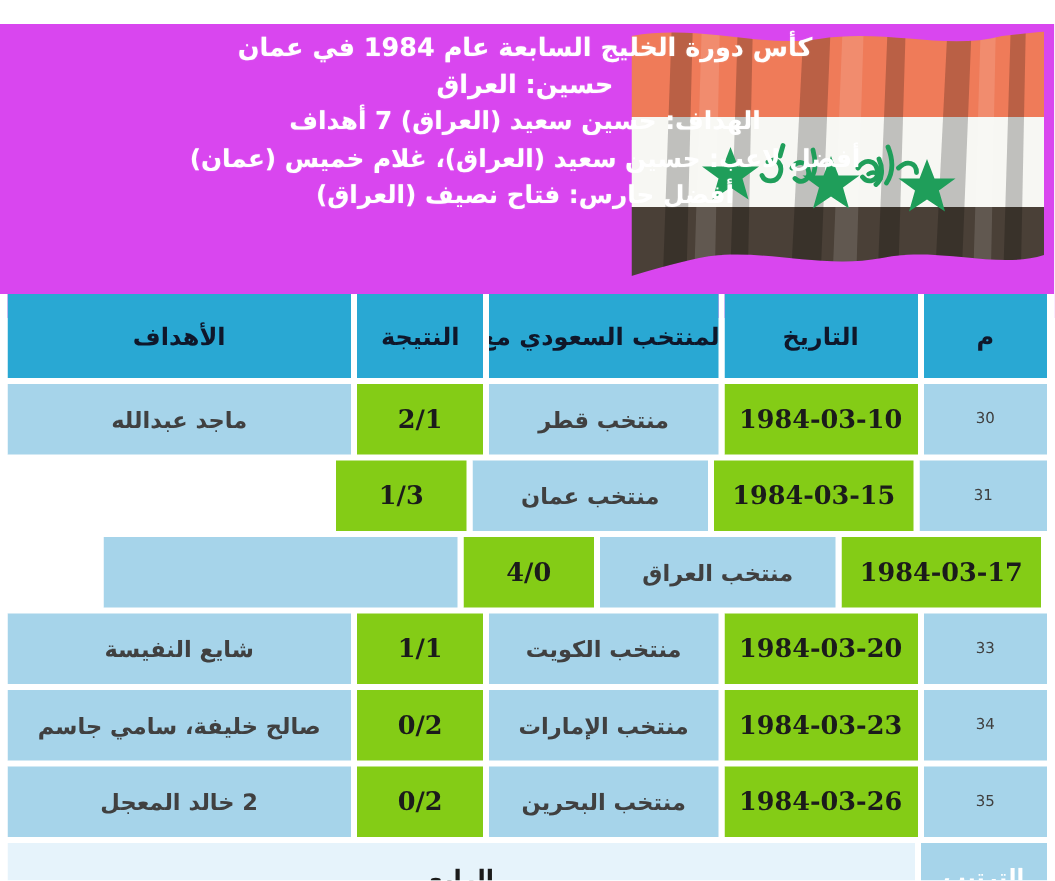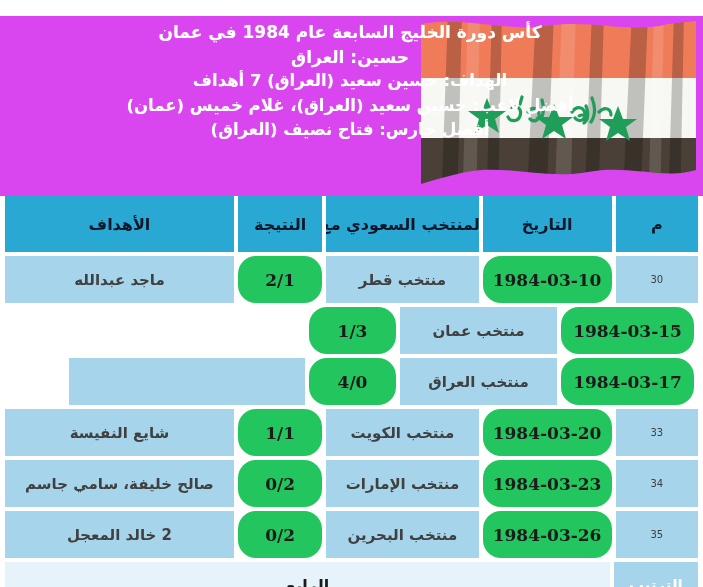--- a/index.html
+++ b/index.html
@@ -78,21 +78,21 @@
 
   
   .vgap{width:4px;height:47px;background:#ffffff;flex:0 0 4px;}
   .row.head .vgap{height:56px;}
   .edge{width:5px;background:#ffffff;flex:0 0 5px;}
   .row.head .edge{height:56px;}
   .hgap{height:4px;width:703px;background:#ffffff;}
 
   
   .tint-a{background:#a6d4ea;color:#404040;font-weight:bold;}
-  .tint-b{background:#22c55e;color:#1b1b1b;font-weight:bold;border-radius:18px;}
+  .tint-b{background:#84cc16;color:#1b1b1b;font-weight:bold;}
   .c-date.tint-b, .c-score.tint-b{font-family:"DejaVu Serif","Liberation Serif",serif;font-size:17px;}
   .c-no.tint-a{font-size:10px;font-weight:normal;}
   .c-goals.tint-a{font-size:15px;}
   .c-team.tint-a{font-size:15px;}
 
   
   .row.foot .cell{height:46px;}
   .foot-rank{
     width:85px;background:#a6d4ea;color:#ffffff;font-weight:bold;font-size:15px;
   }
@@ -192,20 +192,21 @@
           <div class="cell c-team tint-a">منتخب قطر</div>
           <div class="vgap"></div>
           <div class="cell c-score tint-b">2/1</div>
           <div class="vgap"></div>
           <div class="cell c-goals tint-a">ماجد عبدالله</div>
           <div class="edge"></div>
         </div>
         <div class="hgap"></div>
         <div class="row">
           <div class="edge"></div>
+          <div class="cell c-no tint-a">31</div>
           <div class="vgap"></div>
           <div class="cell c-date tint-b">1984-03-15</div>
           <div class="vgap"></div>
           <div class="cell c-team tint-a">منتخب عمان</div>
           <div class="vgap"></div>
           <div class="cell c-score tint-b">1/3</div>
           <div class="vgap"></div>
           <div class="edge"></div>
         </div>
         <div class="hgap"></div>

